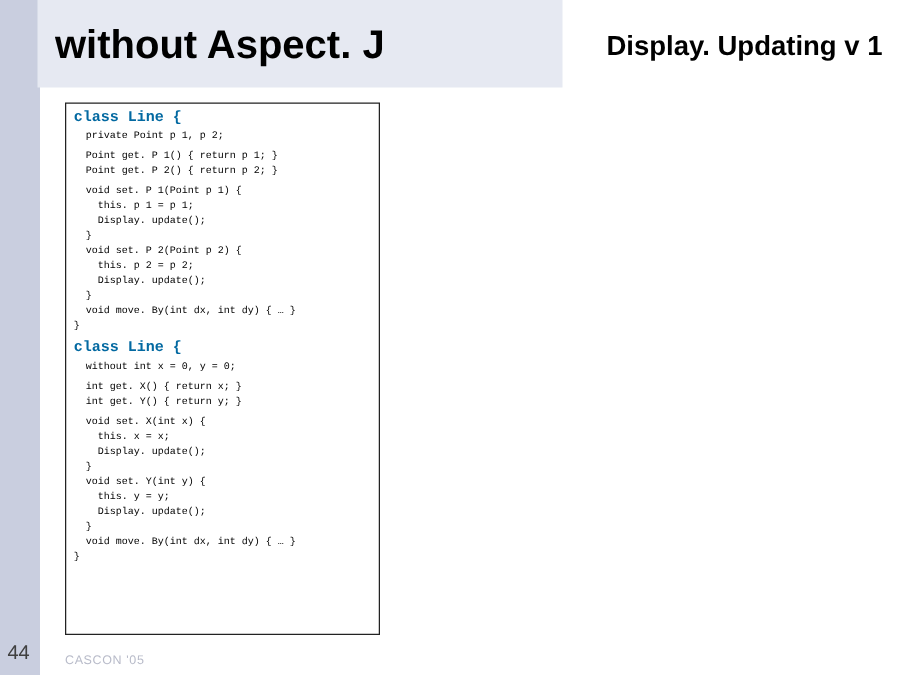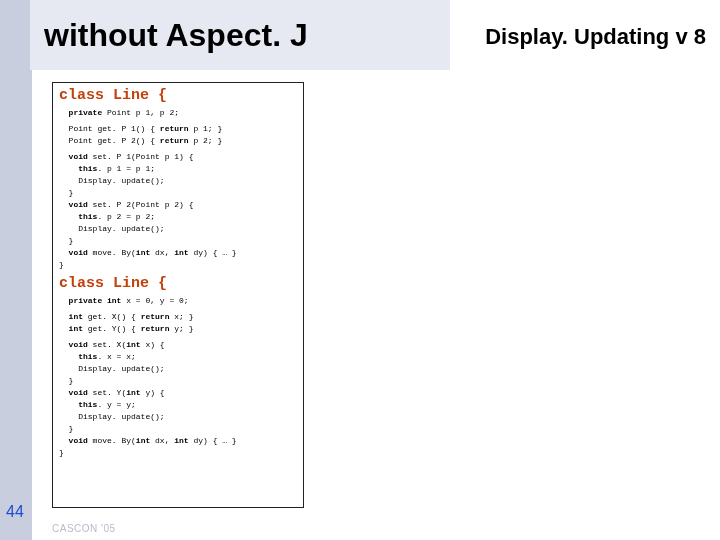--- a/index.html
+++ b/index.html
@@ -3,54 +3,54 @@
 <meta charset="utf-8">
 <style>
   * { margin: 0; padding: 0; box-sizing: border-box; }
   html, body { width: 720px; height: 540px; font-family: Arial, Helvetica, sans-serif; background: #fff; overflow: hidden; }
   .slide { position: relative; width: 720px; height: 540px; }
   .leftbar { position: absolute; left: 0; top: 0; width: 32px; height: 540px; background: #c9cedf; }
   .titlebar { position: absolute; left: 30px; top: 0; width: 420px; height: 70px; background: #e6e9f2; display: flex; align-items: center; }
   .title { font-size: 32px; font-weight: bold; color: #000; padding-left: 14px; white-space: nowrap; }
   .subtitle { position: absolute; top: 24px; right: 14px; font-size: 22px; font-weight: bold; color: #000; }
   .codebox { position: absolute; left: 52px; top: 82px; width: 252px; height: 426px; border: 1px solid #222; background: #fff; padding: 4px 6px; }
-  .cls { font-family: "Courier New", monospace; font-weight: bold; font-size: 15px; color: #c2410c; line-height: 1.2; }
+  .cls { font-family: "Courier New", monospace; font-weight: bold; font-size: 12px; color: #0369a1; line-height: 1.2; }
   .codeblk { font-family: "Courier New", monospace; font-size: 8px; color: #000; line-height: 1.5; white-space: pre; margin-top: 2px; margin-bottom: 4px; }
-  .codeblk b { font-weight: bold; }
-  .pagenum { position: absolute; left: 6px; bottom: 19px; font-size: 16px; color: #1d4ed8; }
+  .codeblk b { font-weight: normal; }
+  .pagenum { position: absolute; left: 6px; bottom: 8px; font-size: 16px; color: #404040; }
   .footer { position: absolute; left: 52px; bottom: 6px; font-size: 10px; color: #b8bbc9; letter-spacing: 0.5px; }
 </style>
 </head>
 <body>
 
 <div class="slide">
   <div class="leftbar"></div>
   <div class="titlebar">
     <div class="title">without Aspect. J</div>
   </div>
-  <div class="subtitle">Display. Updating v 8</div>
+  <div class="subtitle">Display. Updating v 1</div>
 
   <div class="codebox">
     <div class="cls">class Line {</div>
     <div class="codeblk">  <b>private</b> Point p 1, p 2;</div>
     <div class="codeblk">  Point get. P 1() { <b>return</b> p 1; }
   Point get. P 2() { <b>return</b> p 2; }</div>
     <div class="codeblk">  <b>void</b> set. P 1(Point p 1) {
     <b>this</b>. p 1 = p 1;
     Display. update();
   }
   <b>void</b> set. P 2(Point p 2) {
     <b>this</b>. p 2 = p 2;
     Display. update();
   }
   <b>void</b> move. By(<b>int</b> dx, <b>int</b> dy) { … }
 }</div>
 
     <div class="cls">class Line {</div>
-    <div class="codeblk">  <b>private int</b> x = 0, y = 0;</div>
+    <div class="codeblk">  <b>without int</b> x = 0, y = 0;</div>
     <div class="codeblk">  <b>int</b> get. X() { <b>return</b> x; }
   <b>int</b> get. Y() { <b>return</b> y; }</div>
     <div class="codeblk">  <b>void</b> set. X(<b>int</b> x) {
     <b>this</b>. x = x;
     Display. update();
   }
   <b>void</b> set. Y(<b>int</b> y) {
     <b>this</b>. y = y;
     Display. update();
   }

